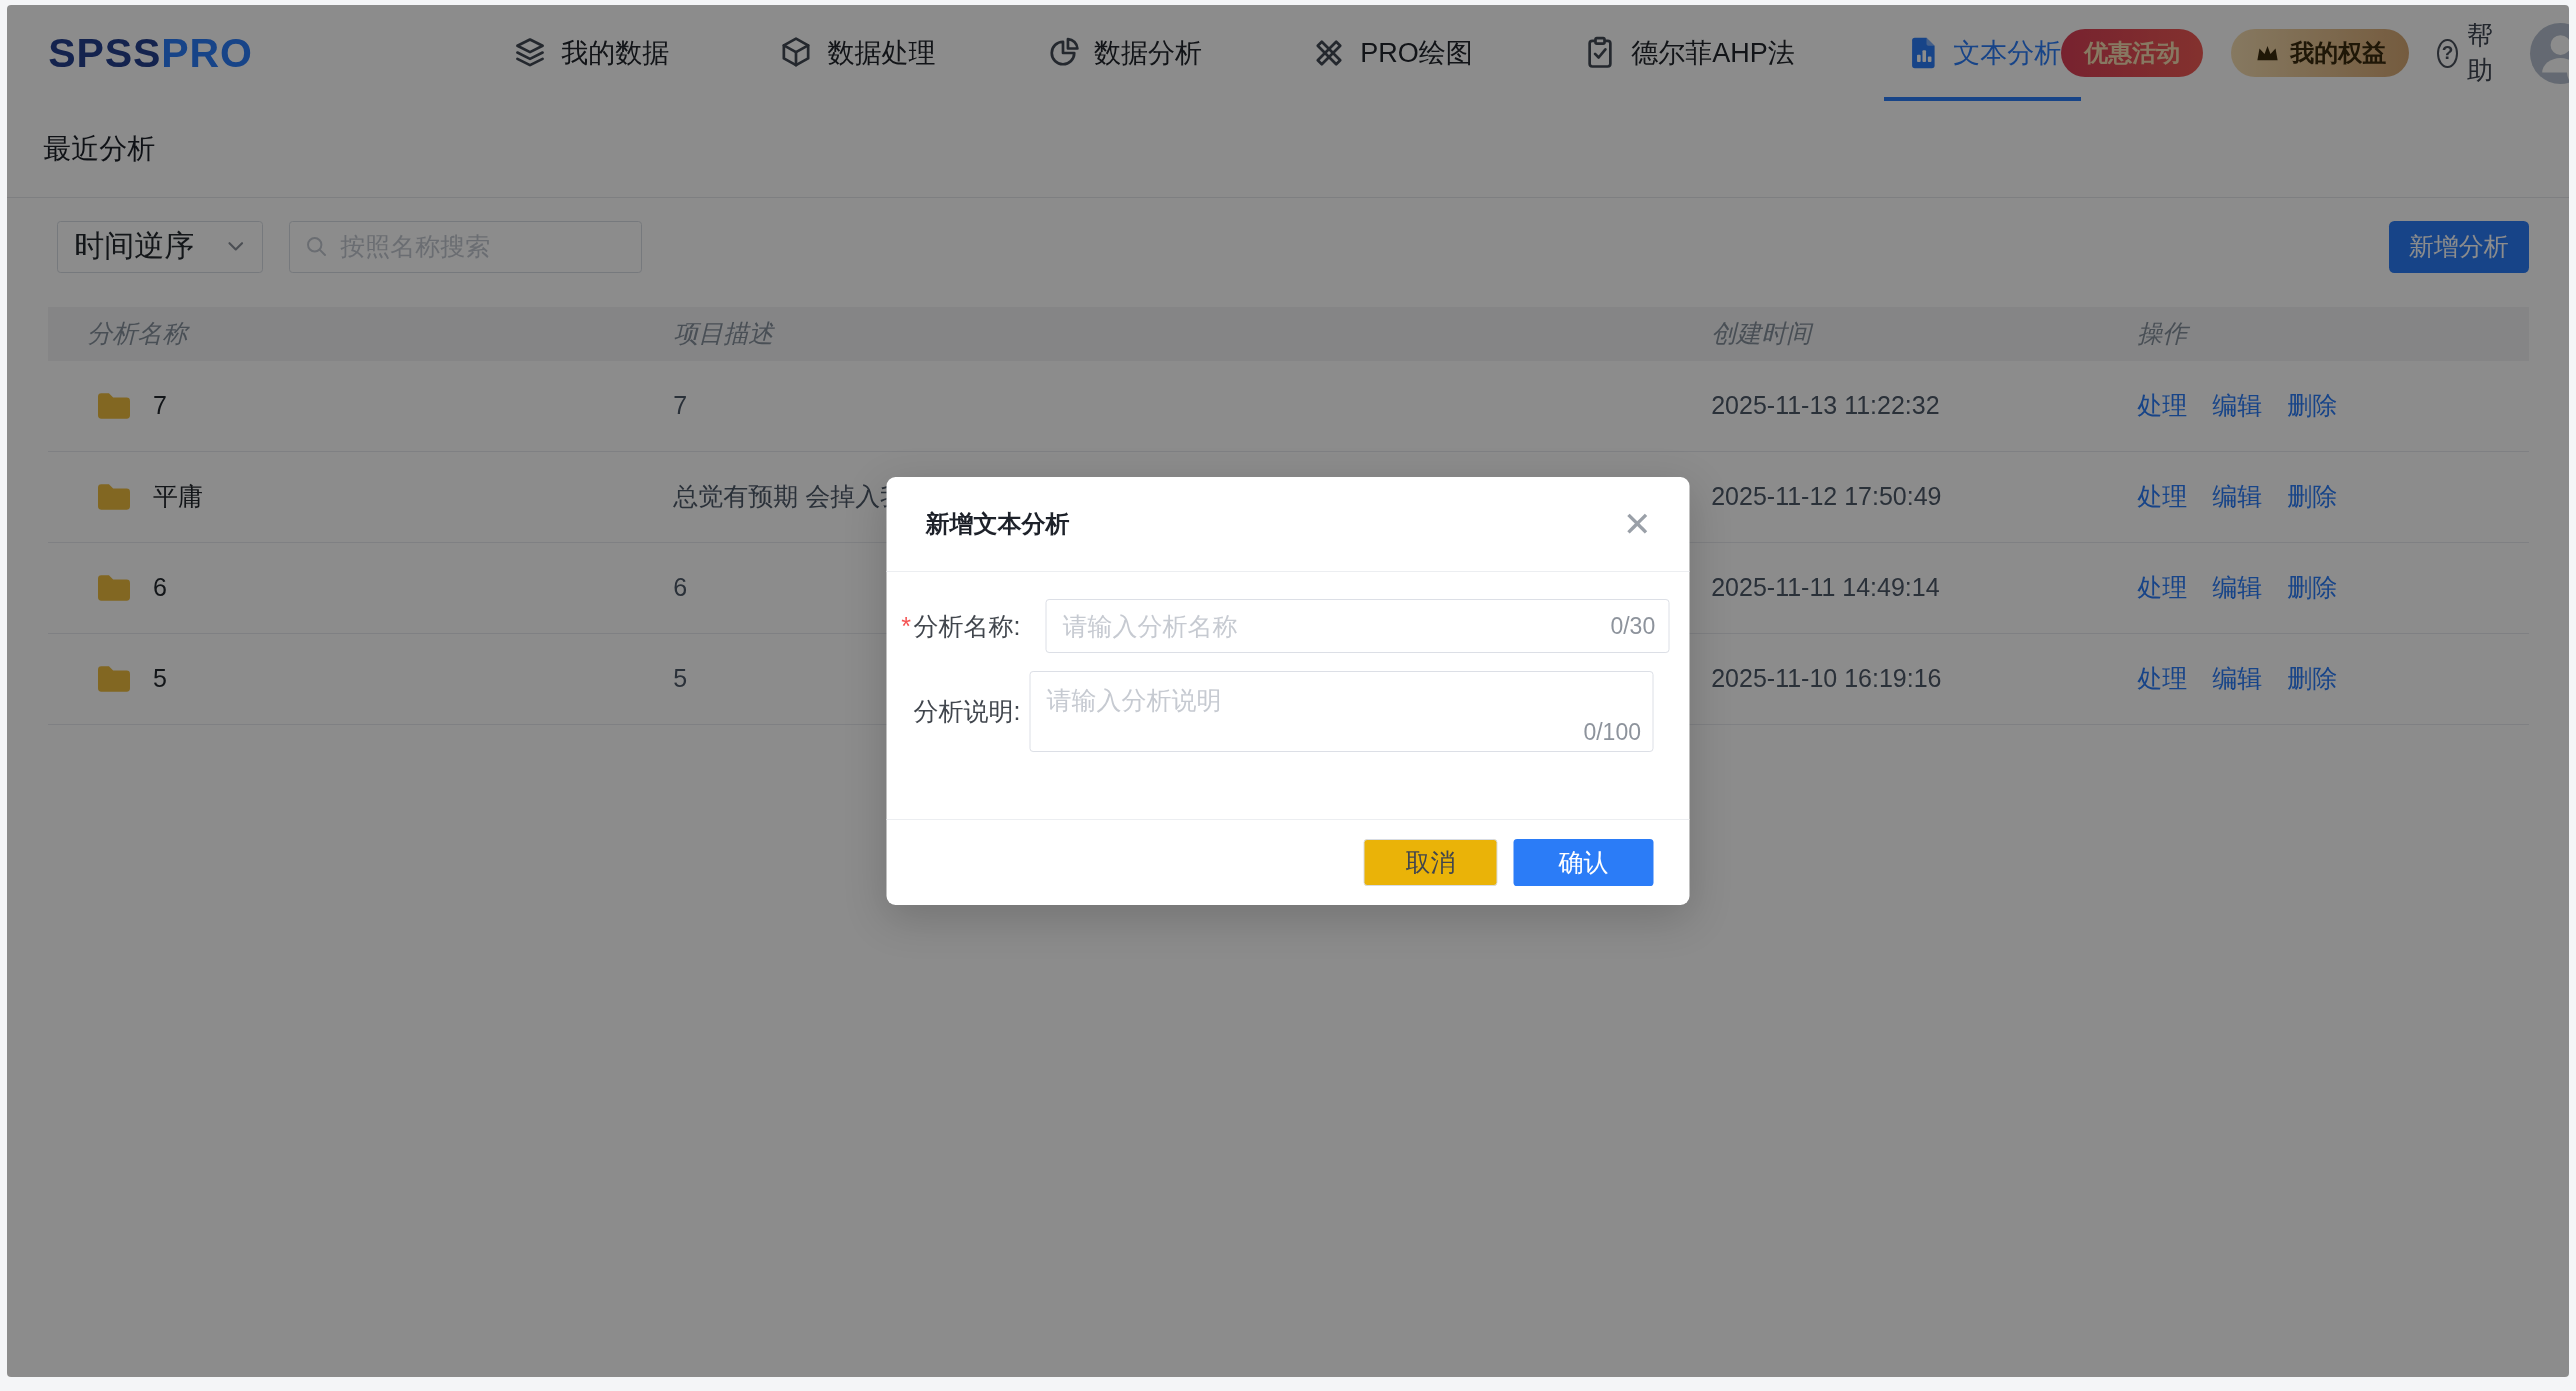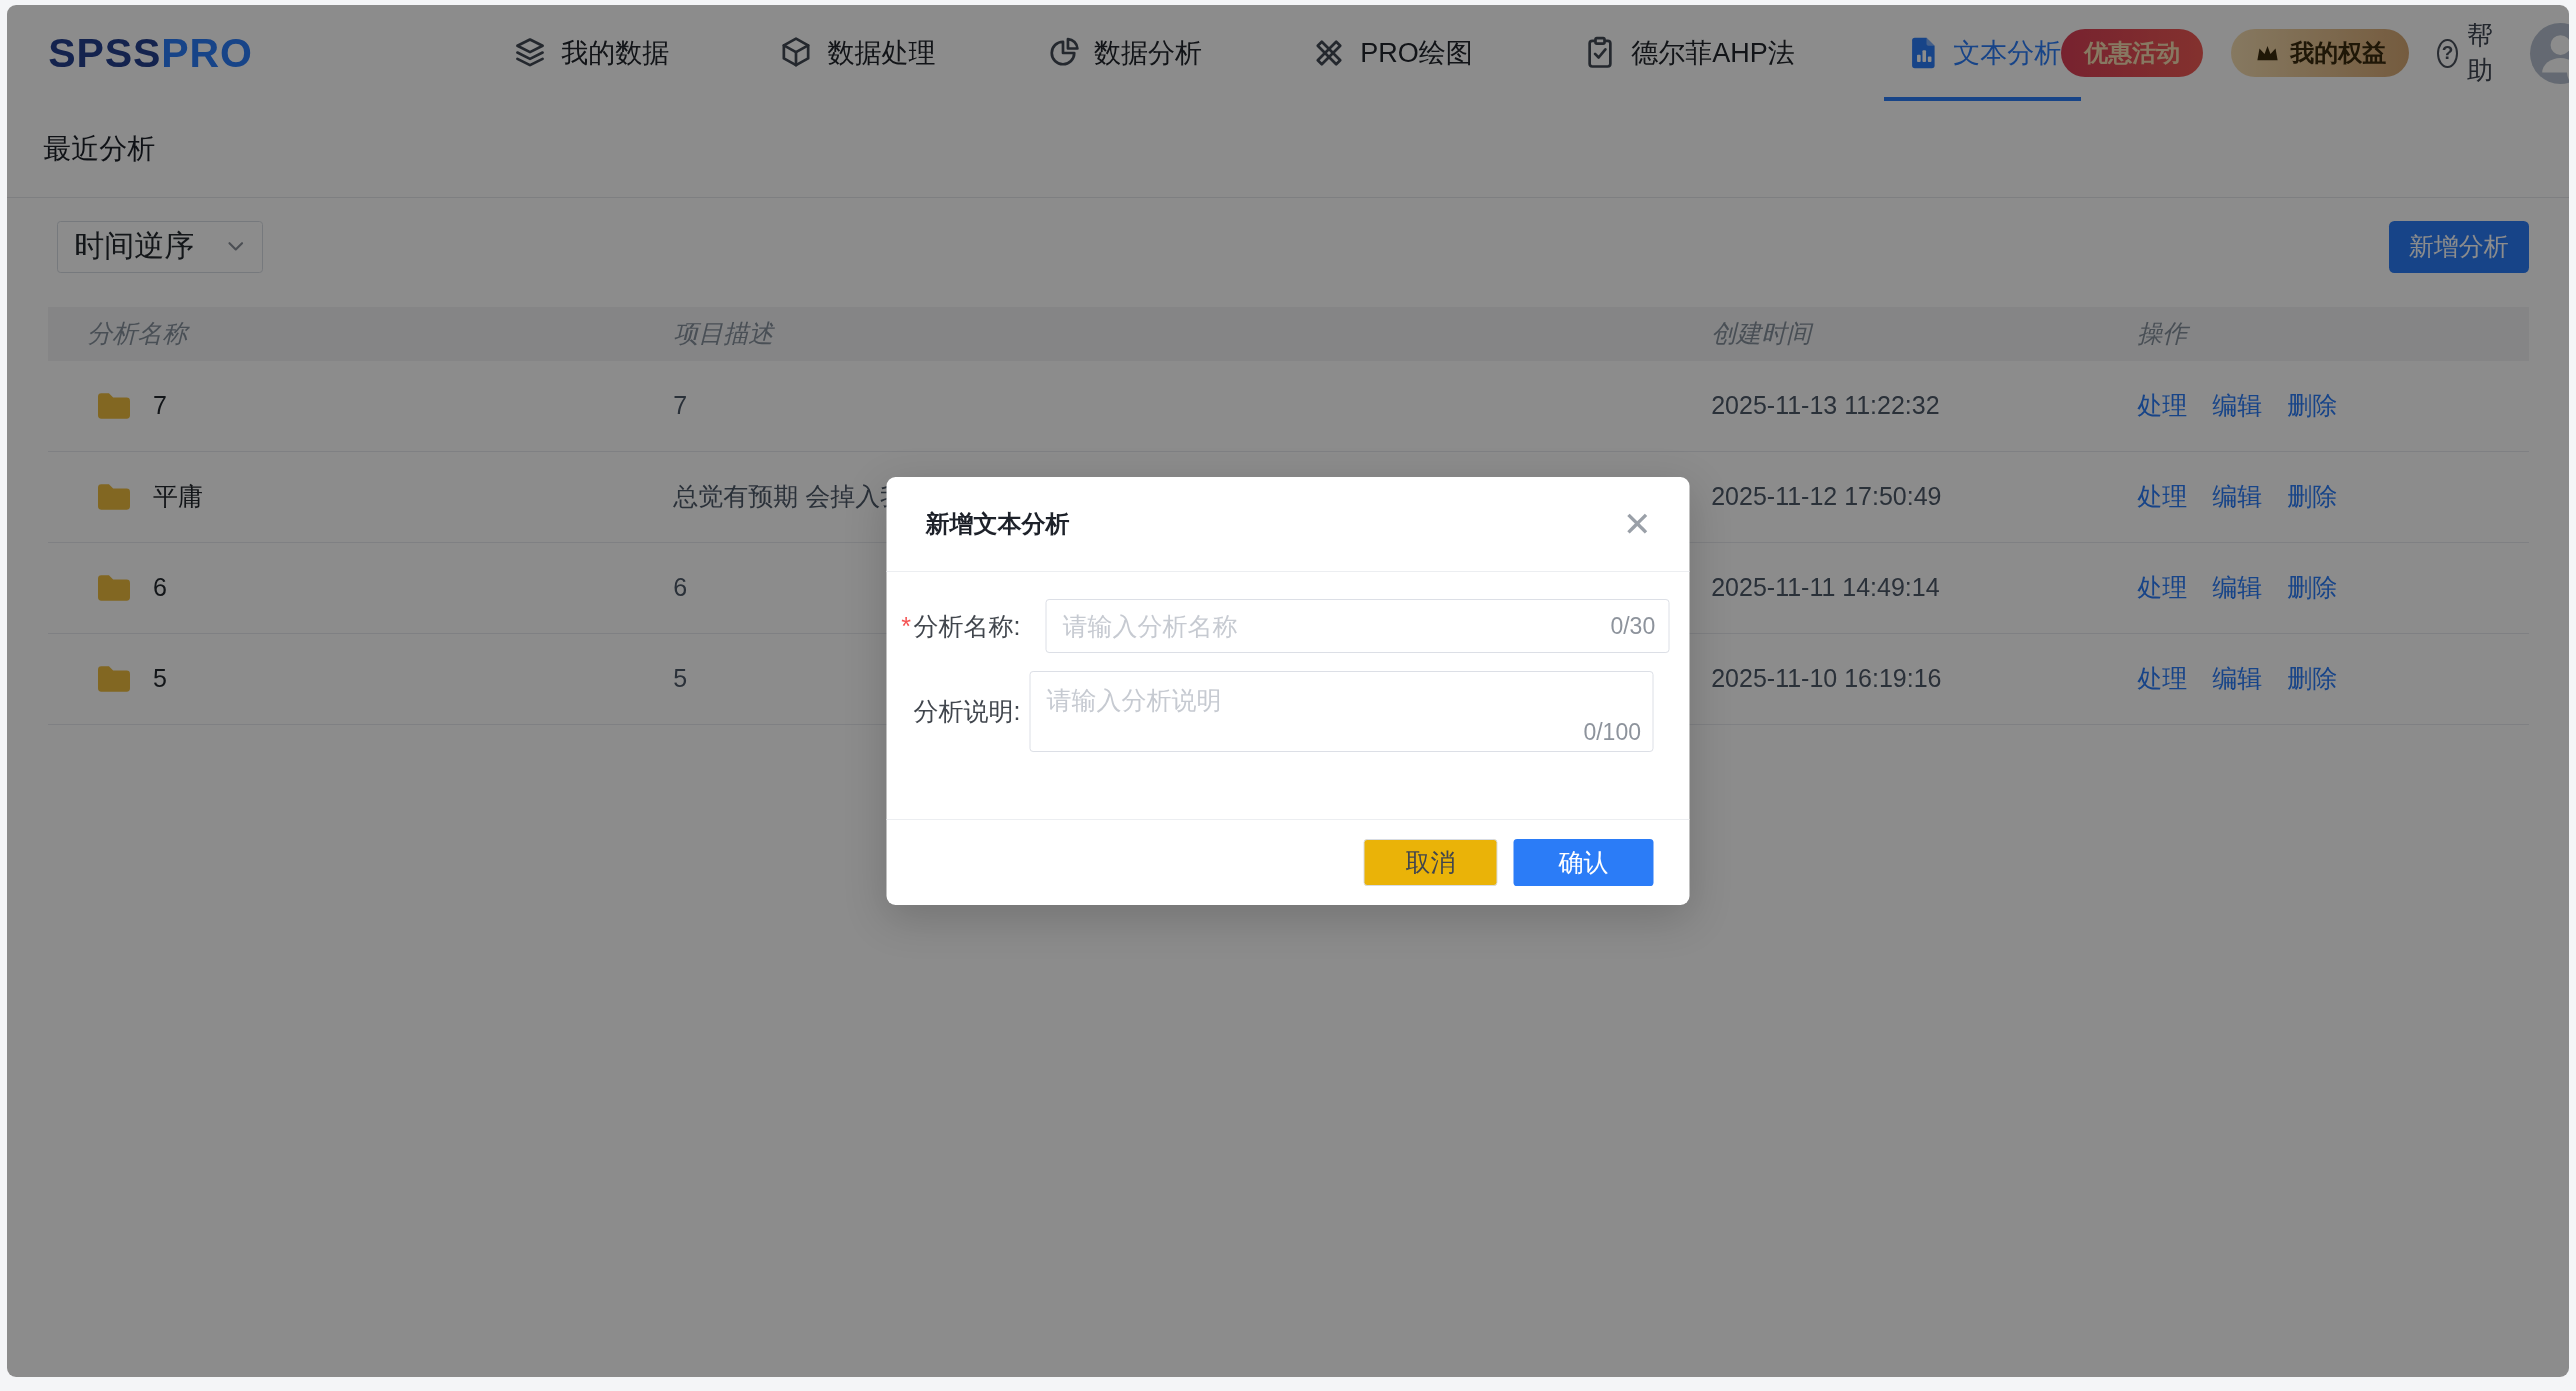--- a/index.html
+++ b/index.html
@@ -1,17 +1,17 @@
 <!DOCTYPE html>
 <html style="font-size:14.3px"><head>
 <meta charset="utf-8">
 <style>
   * { margin:0; padding:0; box-sizing:border-box; }
   html,body { width:2576px; height:1392px; background:#f4f5f7; font-family:"Liberation Sans","DejaVu Sans",sans-serif; }
-  .app { position:absolute; left:7.2px; right:7.2px; top:5.4px; bottom:14.3px; background:#ffffff; border-radius:9px; overflow:hidden; }
+  .app { position:absolute; left:7.2px; right:7.2px; top:5.4px; bottom:14.3px; background:#ffffff; border-radius:4px; overflow:hidden; }
 
   
   .hdr { height:96px; display:flex; align-items:center; position:relative; background:#fff; }
   .logo { margin-left:41px; font-size:41px; font-weight:800; letter-spacing:0.9px; white-space:nowrap; cursor:pointer; }
   .logo .lp { color:#26418f; }
   .logo .ls { color:#2b7cf7; }
   .nav { display:flex; margin-left:259px; gap:109px; height:100%; }
   .nav-item { display:flex; align-items:center; gap:13.4px; font-size:27px; color:#22262c; position:relative; cursor:pointer; white-space:nowrap; }
   .nav-item svg { width:36px; height:36px; stroke:#434a55; }
   .nav-item.active { color:#2b7cf7; }
@@ -179,20 +179,27 @@
     <span>最近分析</span>
   </div>
 
   <div class="toolbar">
     <div class="select">
       <span>时间逆序</span>
       <svg viewBox="0 0 24 24">
           <path d="M5 8 L12 15 L19 8" fill="none" stroke-width="2.4" stroke-linecap="round" stroke-linejoin="round"></path>
         </svg>
     </div>
+    <div class="search">
+      <svg viewBox="0 0 28 28">
+          <circle cx="12" cy="12" r="7.5" fill="none" stroke-width="2.2"></circle>
+          <path d="M17.5 17.5 L23.5 23.5" stroke-width="2.2" stroke-linecap="round"></path>
+        </svg>
+      <input type="text" placeholder="按照名称搜索" style="">
+    </div>
     <button class="btn-add">新增分析</button>
   </div>
 
   <div class="table">
     <div class="t-grid t-head">
       <div class="c1">分析名称</div>
       <div>项目描述</div>
       <div>创建时间</div>
       <div>操作</div>
     </div>

